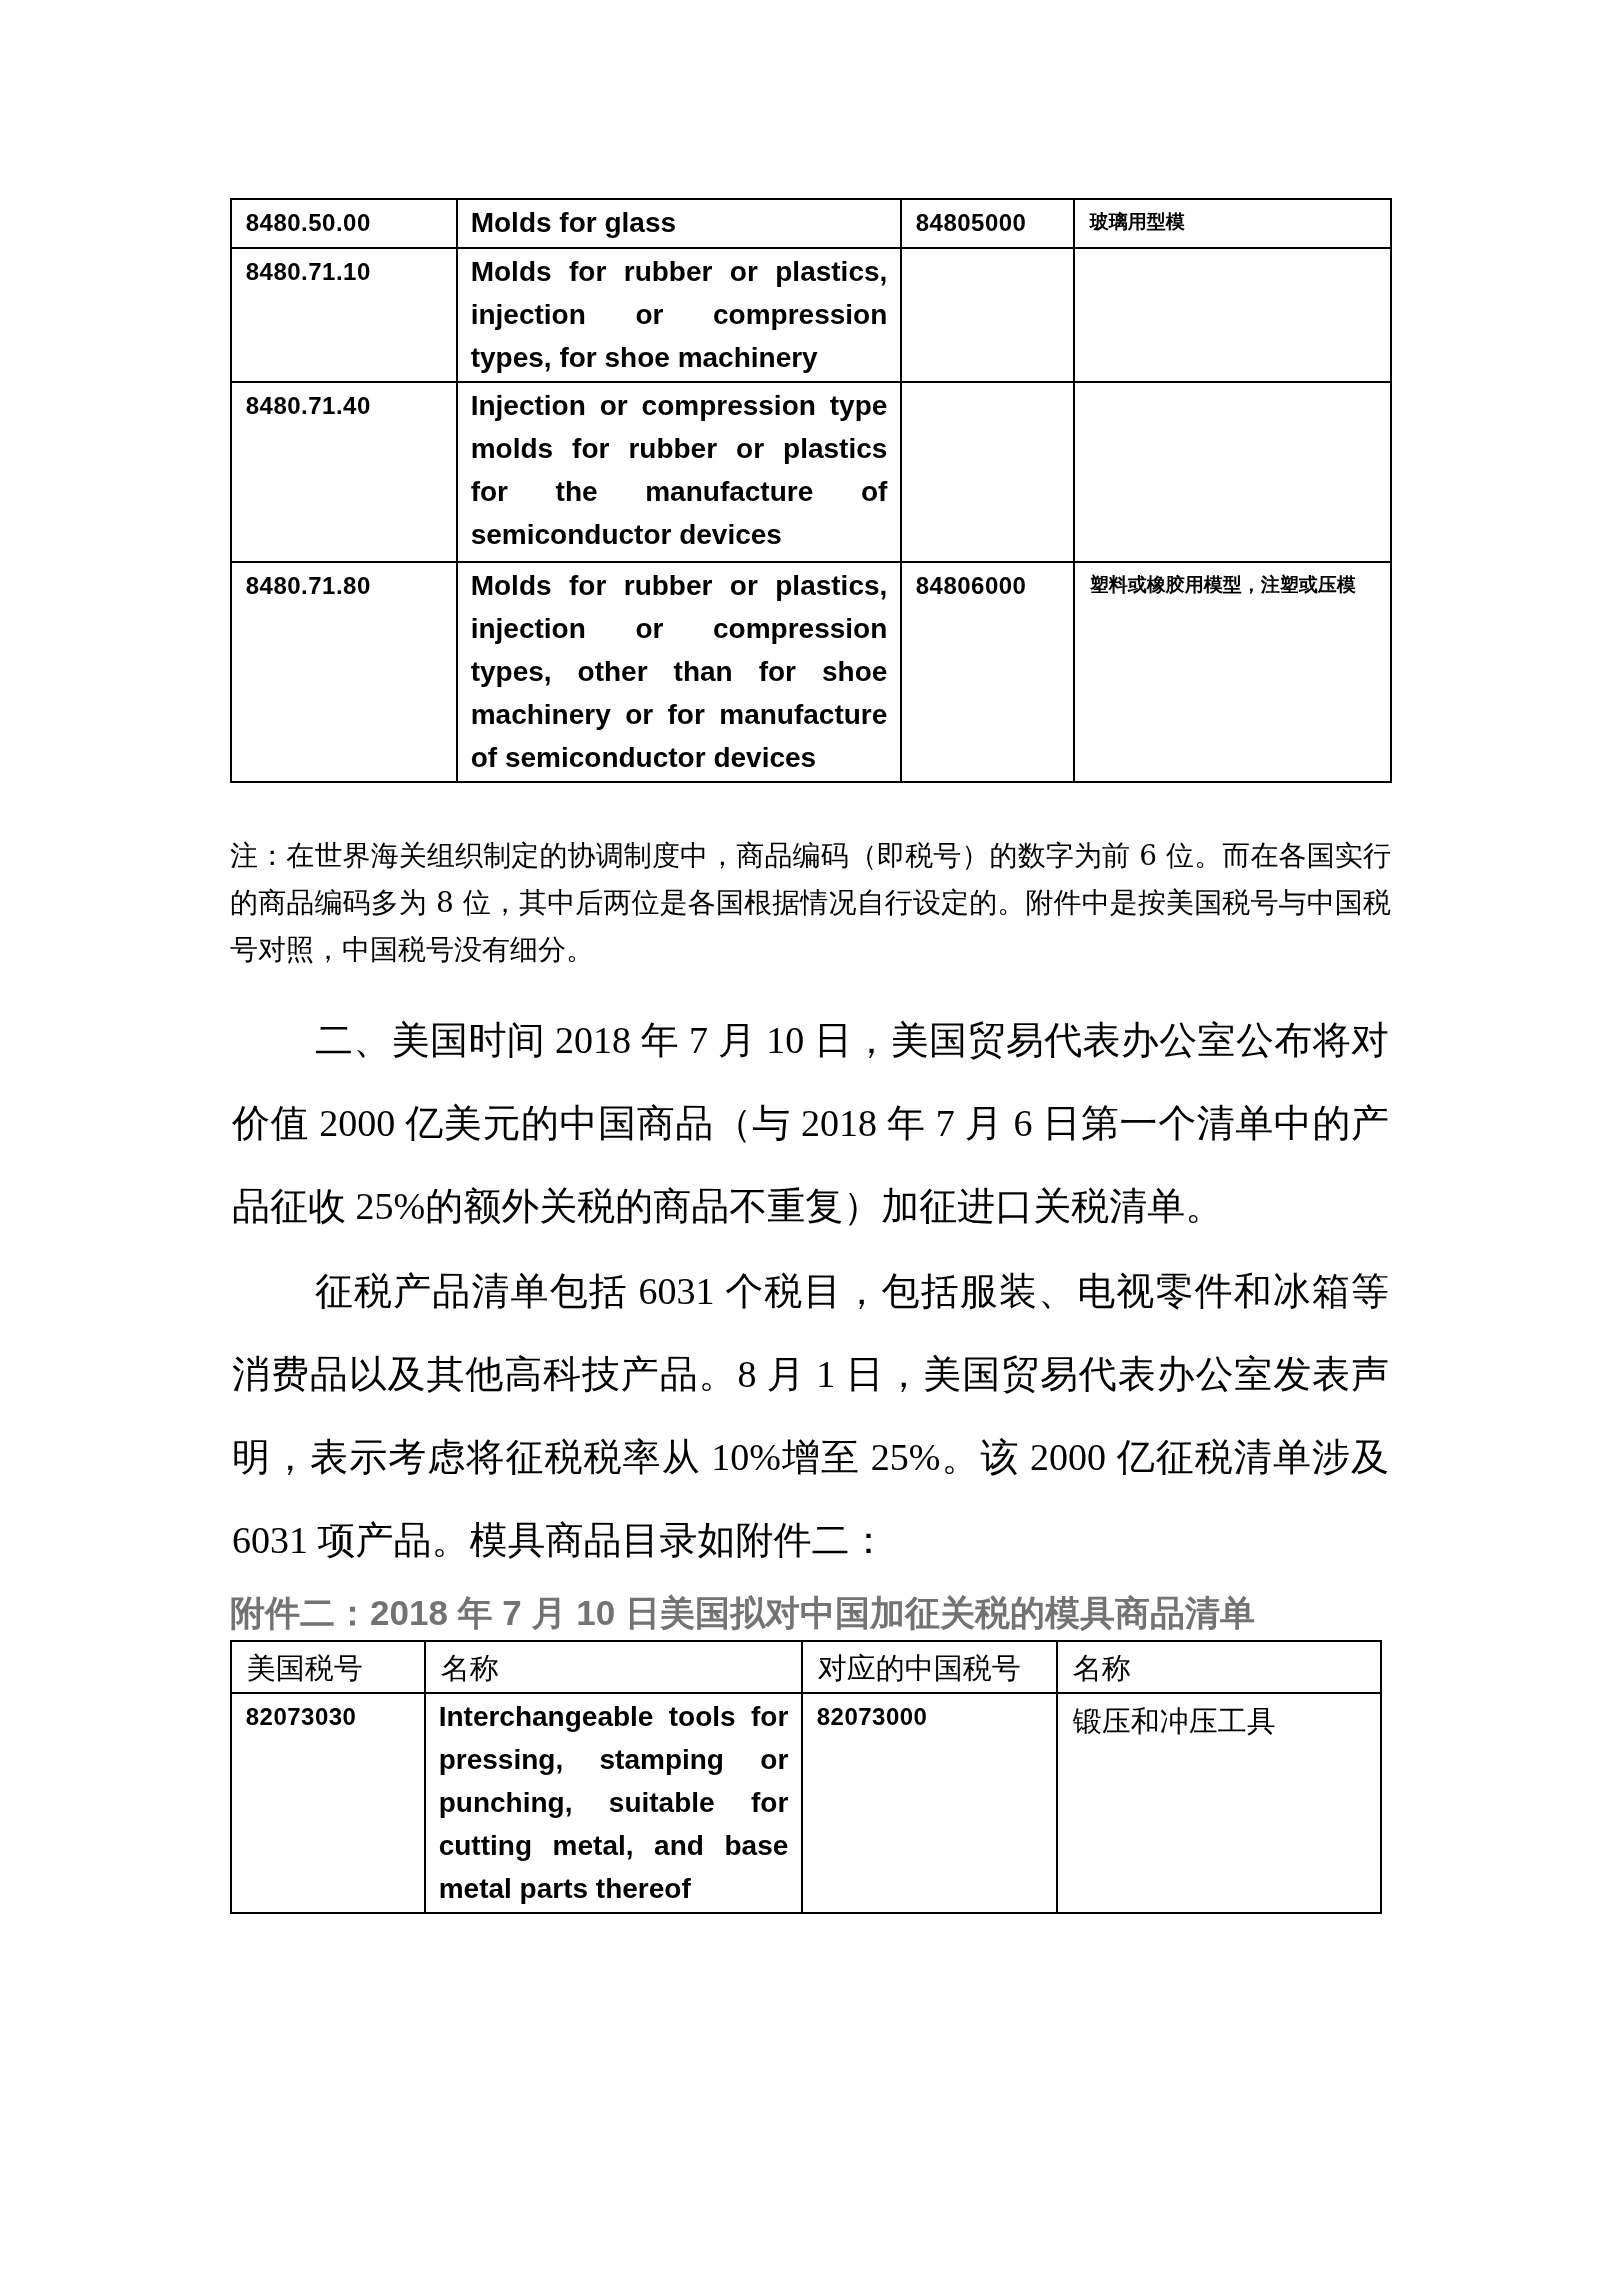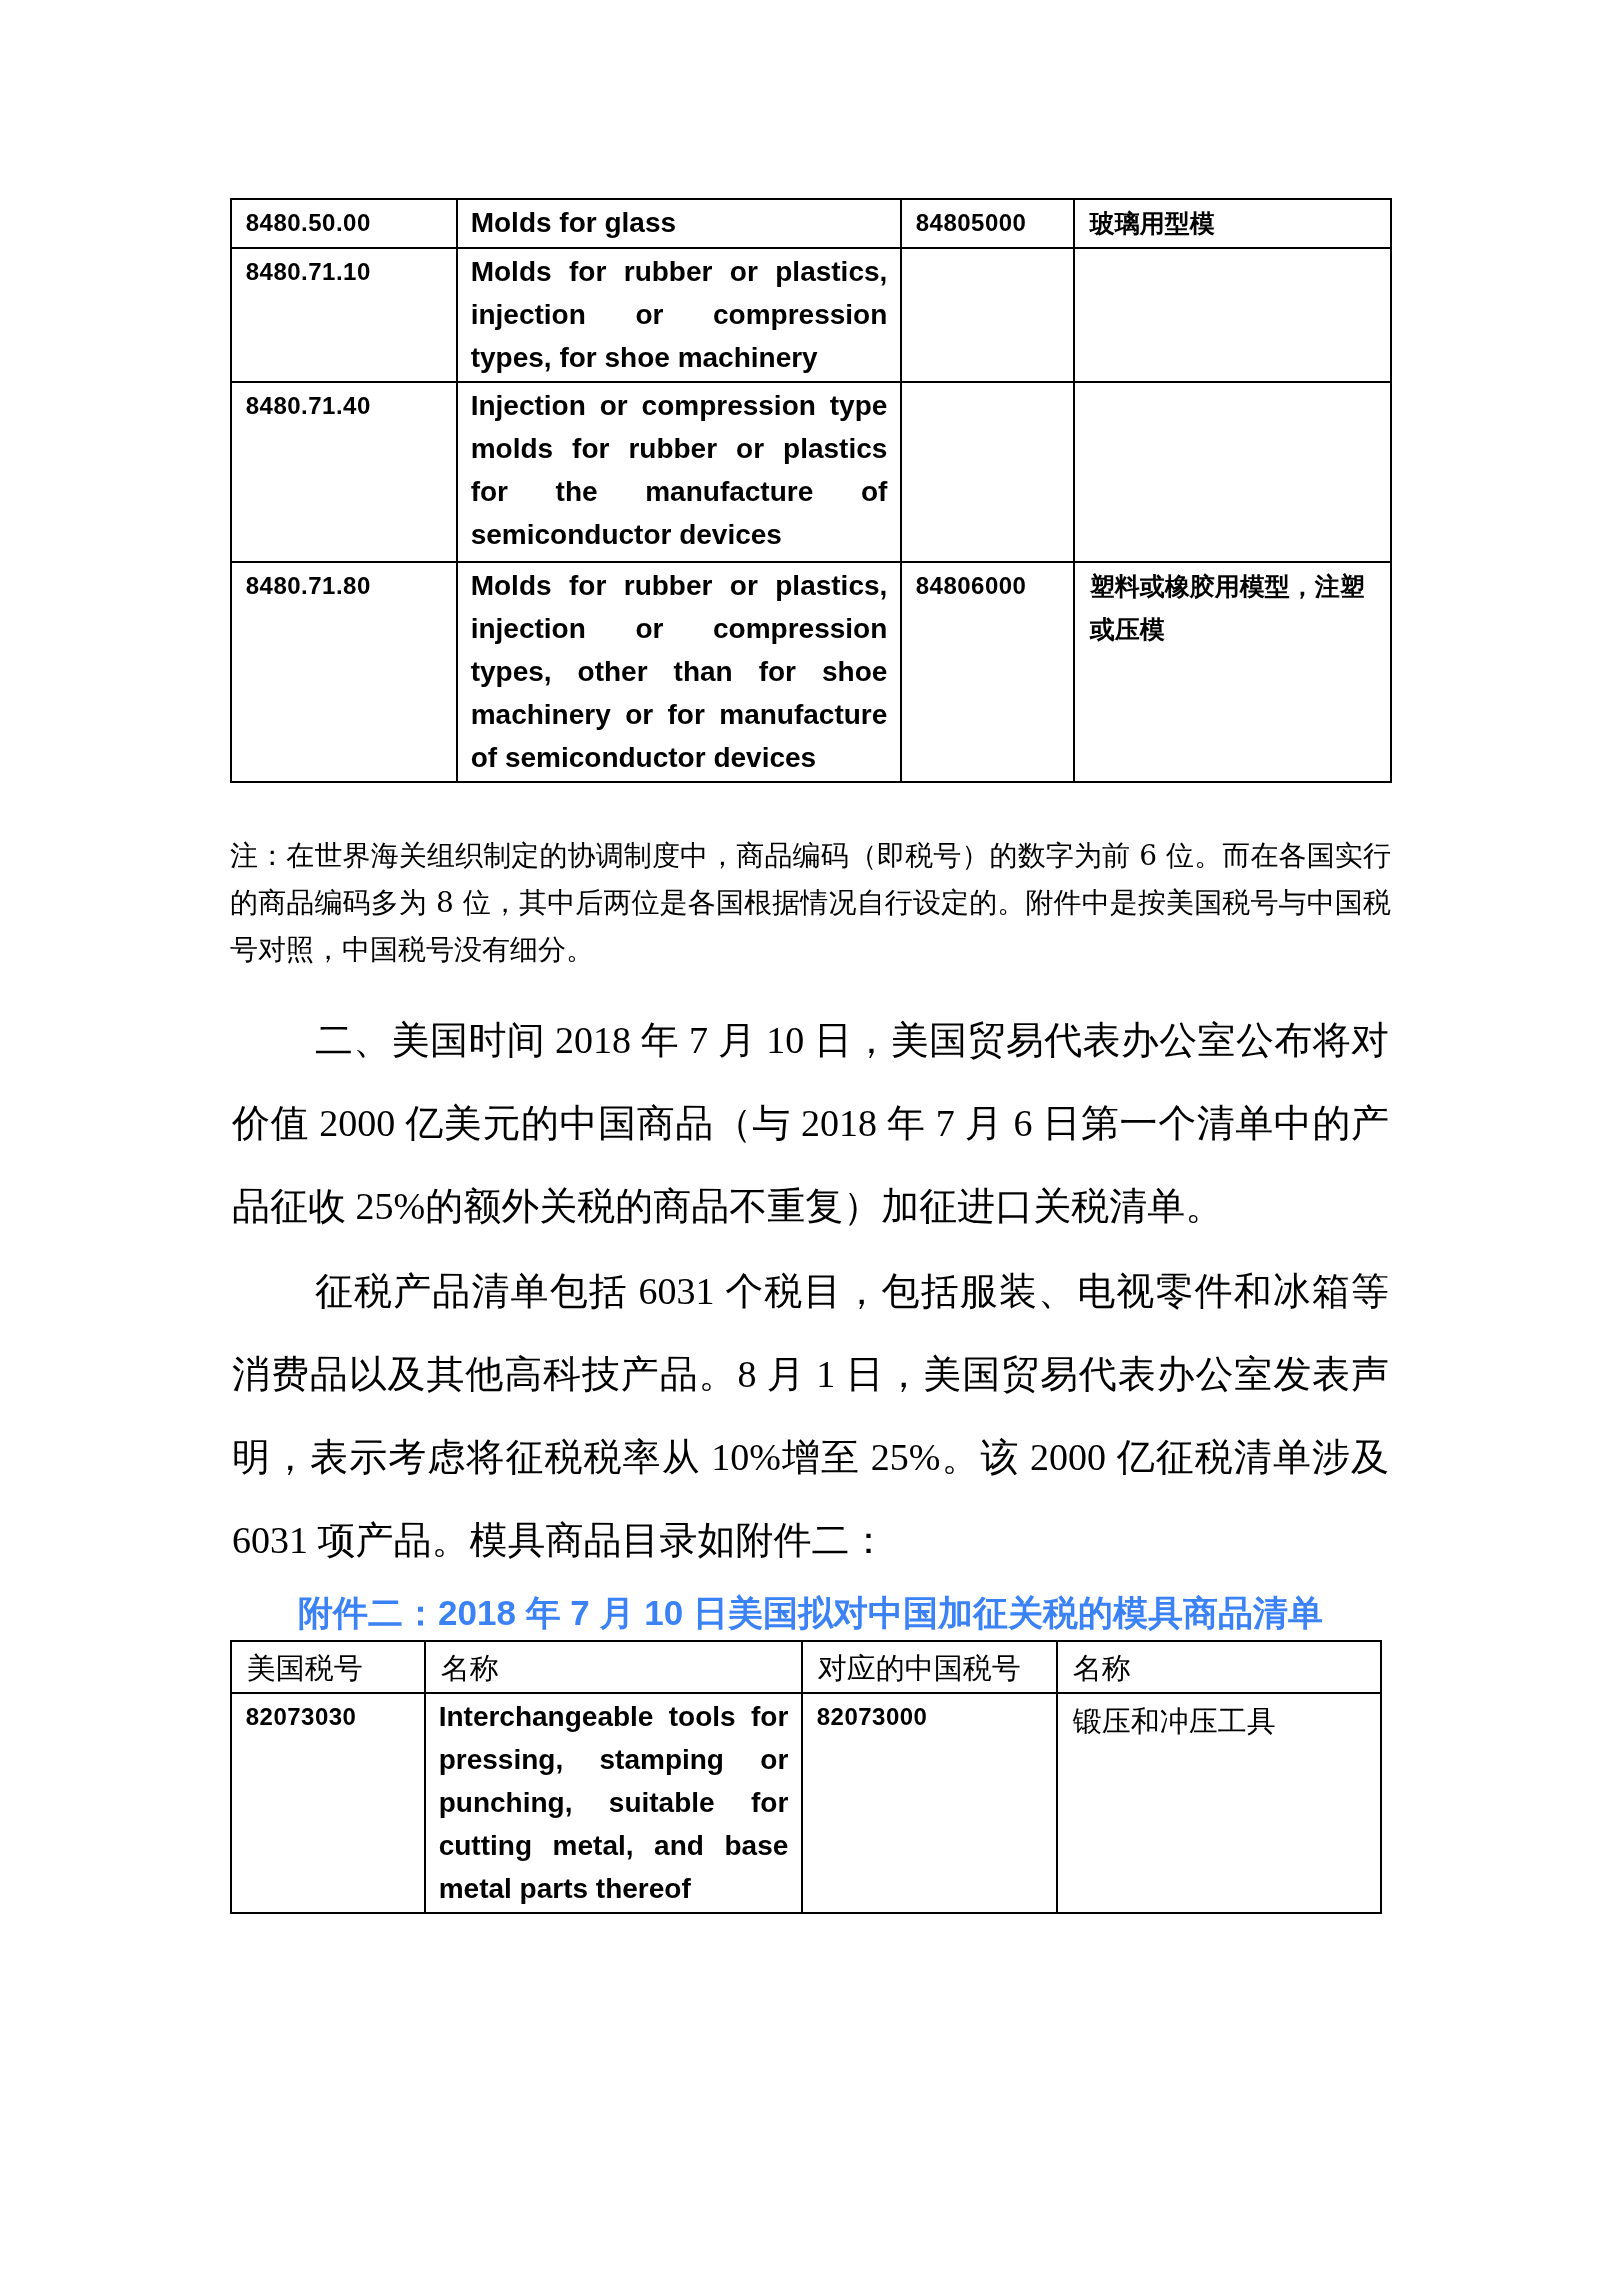--- a/index.html
+++ b/index.html
@@ -48,23 +48,23 @@
   }
   .cell-en {
     font-family: "Liberation Sans", sans-serif;
     font-weight: 700;
     font-size: 28px;
     line-height: 43px;
     text-align: justify;
     padding: 1px 12.7px 2px 12.7px;
   }
   .cell-cn1 {
-    font-family: Liberation Sans, sans-serif;
+    font-family: Liberation Mono, monospace;
     font-weight: 600;
-    font-size: 25px;
+    font-size: 19px;
     line-height: 43px;
     padding: 2px 9.8px 2px 14.7px;
   }
   .cell-cn2 {
     font-family: "Liberation Serif", serif;
     font-weight: 400;
     font-size: 29px;
     line-height: 43px;
     padding: 5.9px 9.8px 2px 14.7px;
   }
@@ -149,21 +149,21 @@
         <td class="cell-cn1">塑料或橡胶用模型，注塑或压模</td>
       </tr>
     </tbody>
       </table>
 
     <p class="note">注：在世界海关组织制定的协调制度中，商品编码（即税号）的数字为前 6 位。而在各国实行的商品编码多为 8 位，其中后两位是各国根据情况自行设定的。附件中是按美国税号与中国税号对照，中国税号没有细分。</p>
 
     <p class="body-para first">二、美国时间 2018 年 7 月 10 日，美国贸易代表办公室公布将对价值 2000 亿美元的中国商品（与 2018 年 7 月 6 日第一个清单中的产品征收 25%的额外关税的商品不重复）加征进口关税清单。</p>
     <p class="body-para">征税产品清单包括 6031 个税目，包括服装、电视零件和冰箱等消费品以及其他高科技产品。8 月 1 日，美国贸易代表办公室发表声明，表示考虑将征税税率从 10%增至 25%。该 2000 亿征税清单涉及 6031 项产品。模具商品目录如附件二：</p>
 
-    <h3 class="red-heading" id="red-heading" style="color: #3b82f6; text-align: center;">附件二：2018 年 7 月 10 日美国拟对中国加征关税的模具商品清单</h3>
+    <h3 class="red-heading" id="red-heading" style="color: #737373;">附件二：2018 年 7 月 10 日美国拟对中国加征关税的模具商品清单</h3>
 
     <table class="tariff t2">
       <colgroup>
         <col style="width:194px">
           <col style="width:377px">
           <col style="width:255px">
           <col style="width:324px">
       </colgroup>
       <tbody>
           <tr class="hdr">

